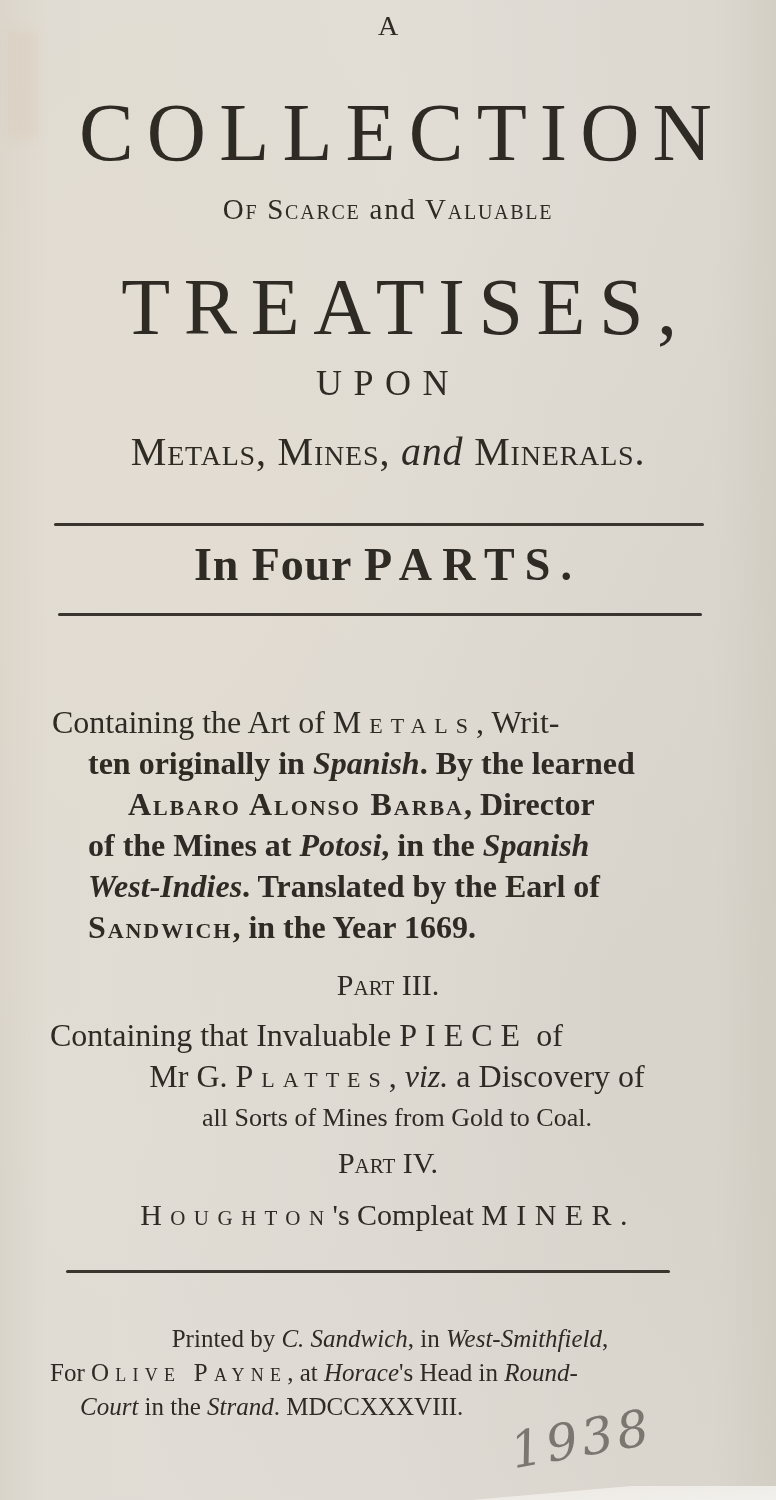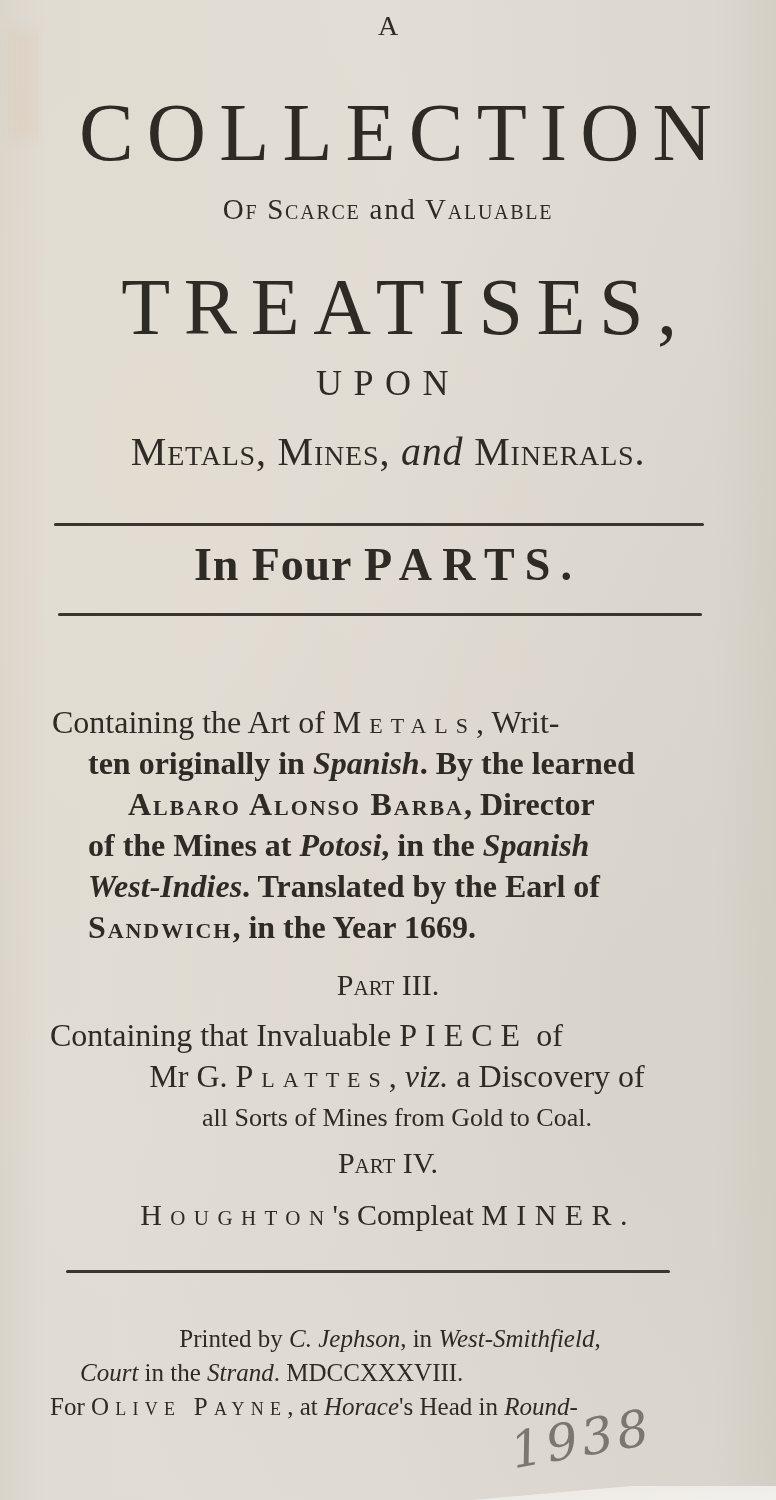--- a/index.html
+++ b/index.html
@@ -163,21 +163,21 @@
     <span class="sc">Part</span>
     <span>IV.</span>
   </div>
   <div class="line t-houghton">
     <span class="sc spaced">Houghton</span><span class="it" style="font-style:normal;">'s Compleat </span><span class="spaced">MINER.</span>
   </div>
 
   <div class="rule rule-3"></div>
 
   <div class="imprint">
-    <span class="ln center"><span>Printed by </span><span class="it">C. Jephson</span><span>, in </span><span class="it">West-Smithfield</span><span>,</span></span>
+    <span class="ln center"><span>Printed by </span><span class="it">C. Sandwich</span><span>, in </span><span class="it">West-Smithfield</span><span>,</span></span>
+    <span class="ln"><span>For </span><span class="sc spaced">Olive Payne</span><span>, at </span><span class="it">Horace</span><span>'s Head in </span><span class="it">Round-</span></span>
     <span class="ln indent"><span class="it">Court</span><span> in the </span><span class="it">Strand</span><span>.  MDCCXXXVIII.</span></span>
-    <span class="ln"><span>For </span><span class="sc spaced">Olive Payne</span><span>, at </span><span class="it">Horace</span><span>'s Head in </span><span class="it">Round-</span></span>
   </div>
 
   <div class="handwritten">1938</div>
 
   <div class="bottom-edge"></div>
 </div>
 
 </body></html>

